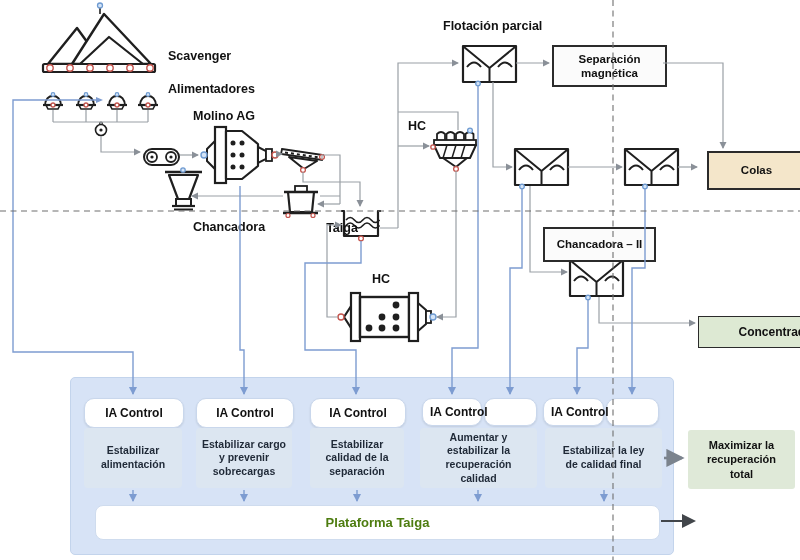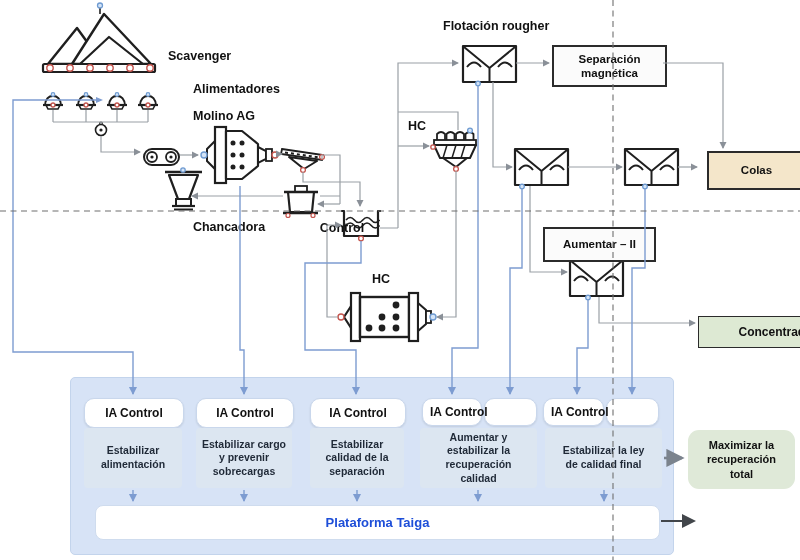--- a/index.html
+++ b/index.html
@@ -23,22 +23,22 @@
   .iapair .seg{position:absolute;top:0;height:28px;background:#ffffff;border:1px solid #c9d7ec;
          border-radius:10px;box-shadow:0 1px 2px rgba(0,0,0,.10);box-sizing:border-box;}
   .iapair .ialbl{position:absolute;left:8px;top:0;height:28px;line-height:28px;
          font-weight:bold;font-size:12px;color:#111;white-space:nowrap;}
   .desc{position:absolute;top:428px;height:60px;background:#dce6f1;border-radius:4px;z-index:3;
         display:flex;align-items:center;justify-content:center;text-align:center;
         font-weight:bold;font-size:10.5px;color:#1f2937;line-height:1.3;white-space:pre-line;}
   .taiga{position:absolute;left:95px;top:505px;width:563px;height:33px;background:#ffffff;
          border:1px solid #cfdcee;border-radius:8px;z-index:3;
          display:flex;align-items:center;justify-content:center;
-         font-weight:bold;font-size:13px;color:#1d4ed8;}
-  .outgreen{position:absolute;background:#dfe9d8;border-radius:11px;z-index:2;
+         font-weight:bold;font-size:13px;color:#4d7c0f;}
+  .outgreen{position:absolute;background:#dfe9d8;border-radius:3px;z-index:2;
         display:flex;align-items:center;justify-content:center;text-align:center;
         font-weight:bold;font-size:11px;color:#111;line-height:1.3;white-space:pre-line;}
   .scada{position:absolute;left:700px;top:503px;width:93px;height:37px;background:#ffffff;
          border:2px solid #2f3337;border-radius:9px;z-index:2;
          display:flex;align-items:center;justify-content:center;
          font-weight:bold;font-size:13px;color:#111;}
 </style>
 </head>
 <body>
 
@@ -196,31 +196,31 @@
       </g>
     <g fill="#d4e4f7" stroke="#6f9bd1" stroke-width="1.3">
       <circle cx="478" cy="83.5" r="2.3"></circle>
         <circle cx="522" cy="186.5" r="2.3"></circle>
       <circle cx="645" cy="186.5" r="2.3"></circle>
         <circle cx="588" cy="297.5" r="2.3"></circle>
     </g>
   </svg>
 
   <div class="lbl" style="left:168px;top:49px;">Scavenger</div>
-  <div class="lbl" style="left:168px;top:82px;margin-left:25px;">Alimentadores</div>
+  <div class="lbl" style="left:168px;top:82px;">Alimentadores</div>
   <div class="lbl" style="left:193px;top:109px;">Molino AG</div>
   <div class="lbl center" style="left:147px;top:220px;width:76px;">Chancadora</div>
-  <div class="lbl center" style="left:270px;top:221px;width:56px;">Control</div>
+  <div class="lbl center" style="left:270px;top:221px;width:56px;">Taiga</div>
   <div class="lbl" style="left:408px;top:119px;">HC</div>
   <div class="lbl" style="left:372px;top:272px;">HC</div>
-  <div class="lbl" style="left:443px;top:19px;">Flotación rougher</div>
+  <div class="lbl" style="left:443px;top:19px;">Flotación parcial</div>
 
   <div class="dbox" style="left:552px;top:45px;width:111px;height:38px;">Separación
 magnética</div>
-  <div class="dbox" style="left:543px;top:227px;width:109px;height:31px;">Aumentar – II</div>
+  <div class="dbox" style="left:543px;top:227px;width:109px;height:31px;">Chancadora – II</div>
   <div class="dbox" style="left:700px;top:151px;width:95px;height:35px;background:#f4e6ca;margin-left:7px;">Colas</div>
   <div class="dbox" style="left:698px;top:316px;width:97px;height:30px;background:#dde9d3;border-width:1.8px;font-size:12px;padding-left:28px;">Concentrado</div>
 
   <div class="panel"></div>
 
   <div class="iabox" style="left:84px;width:98px;">IA Control</div>
   <div class="iabox" style="left:196px;width:96px;">IA Control</div>
   <div class="iabox" style="left:310px;width:94px;">IA Control</div>
 
   <div class="iapair" style="left:422px;width:115px;">

